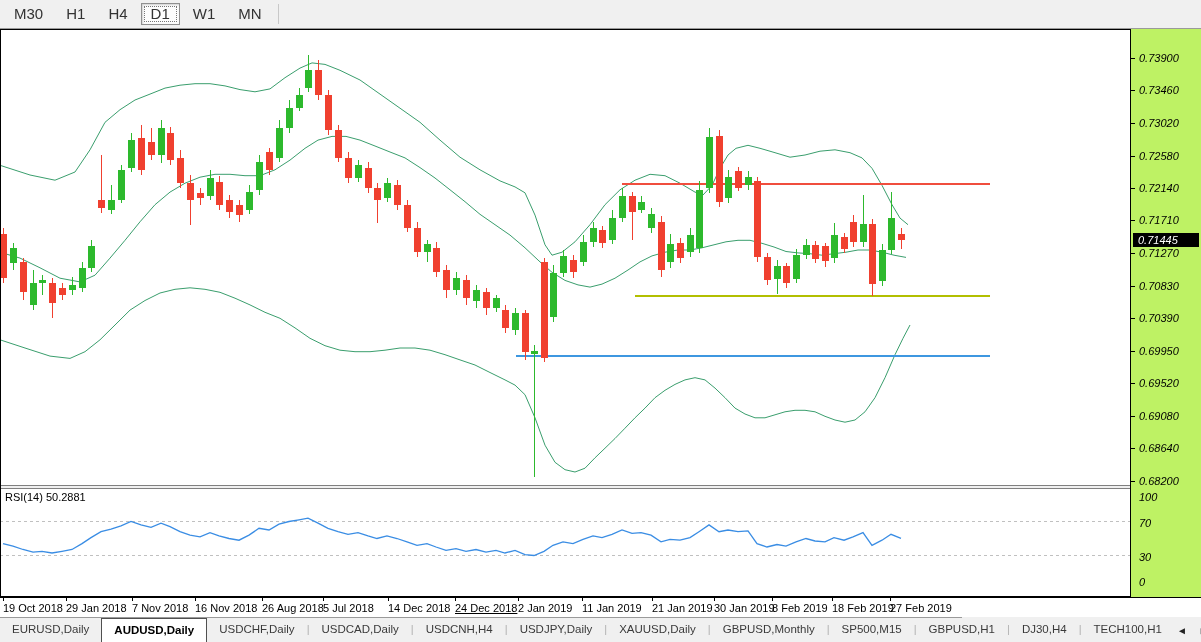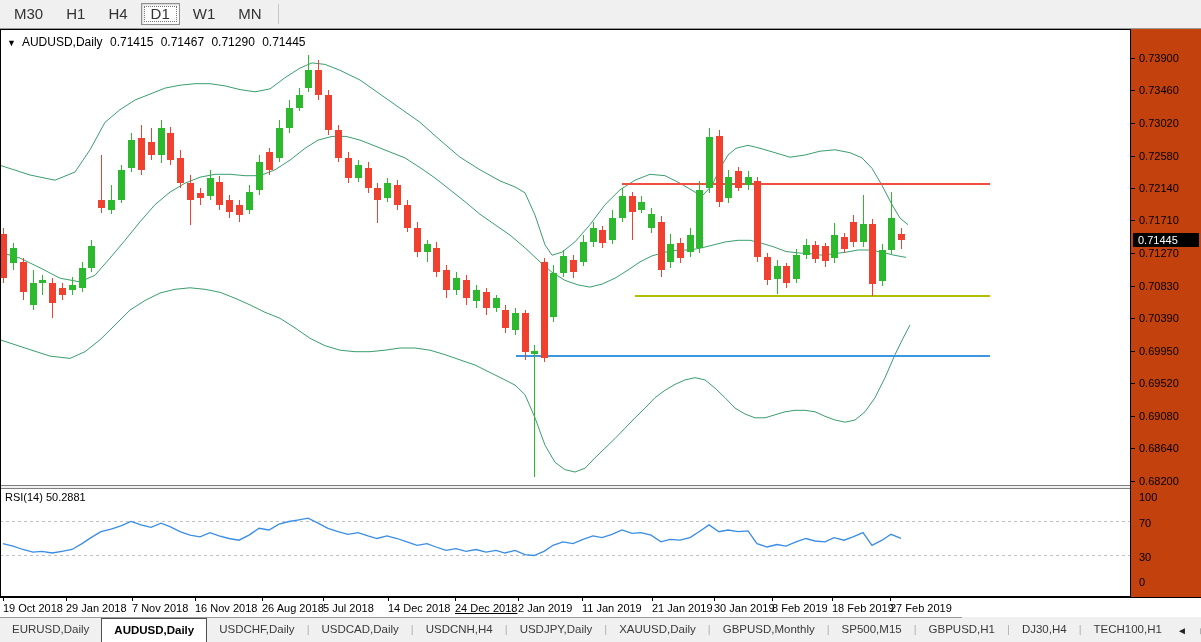--- a/index.html
+++ b/index.html
@@ -31,21 +31,21 @@
   #plot{position:absolute;left:0;top:0;}
   #title-row{
     position:absolute;left:7px;top:6px;font-size:12px;color:#000;
     white-space:nowrap;z-index:5;
   }
   #title-row .dd{font-size:9px;margin-right:6px;}
   #title-row span{margin-right:4px;}
   
   #axis{
     position:absolute;left:1130px;top:0;width:71px;height:568px;
-    background:#c2410c;border-left:1px solid #000;box-sizing:border-box;
+    background:#bef264;border-left:1px solid #000;box-sizing:border-box;font-style:italic;
   }
   .pxl{
     position:absolute;left:8px;font-size:11px;color:#000;white-space:nowrap;
   }
   .ptick{position:absolute;left:0;width:4px;height:1px;background:#000;}
   #cur-tag{
     position:absolute;left:2px;width:66px;height:14px;background:#000;color:#fff;
     font-size:11px;text-align:left;padding-left:5px;line-height:14px;box-sizing:border-box;
   }
   
@@ -292,27 +292,20 @@
       <line x1="0" y1="459.5" x2="1131" y2="459.5" stroke="#808080" shape-rendering="crispEdges"></line>
       <line x1="0" y1="492.5" x2="1131" y2="492.5" stroke="#c0c0c0" stroke-dasharray="3,3"></line>
       <line x1="0" y1="526.5" x2="1131" y2="526.5" stroke="#c0c0c0" stroke-dasharray="3,3"></line>
       <polyline points="3,514.6 13,517.1 23,520.5 33,523.1 42,522.3 52,524.0 62,522.3 72,520.5 82,514.6 91,508.6 101,502.7 111,500.1 121,496.8 131,492.5 141,495.9 151,498.4 161,494.2 170,497.6 180,502.7 190,506.1 200,507.8 210,503.6 219,506.9 229,509.5 239,511.2 249,506.1 259,499.3 269,501.0 279,495.1 289,492.5 299,490.8 308,489.1 318,494.2 328,499.3 338,502.7 348,505.3 358,503.6 368,506.9 377,509.5 387,506.9 397,509.5 407,512.9 417,516.3 427,514.6 436,518.0 446,521.4 456,519.7 466,522.3 476,520.5 486,523.1 496,521.4 505,524.0 515,521.4 525,525.6 534,526.5 544,522.3 553,516.3 563,512.9 573,514.6 583,510.4 593,506.9 602,508.6 612,505.3 622,501.0 632,504.4 641,503.6 651,506.1 661,512.9 670,510.4 680,511.2 690,508.6 699,502.7 709,495.9 719,502.7 728,501.0 738,502.7 748,501.9 757,514.6 767,518.0 777,515.5 786,517.1 796,512.9 806,509.5 815,512.0 825,512.9 834,508.6 844,511.2 853,507.8 863,503.6 872,516.3 882,511.2 891,505.3 901,509.3" fill="none" stroke="#3a8de4" stroke-width="1.3"></polyline>
       <text x="5" y="472" font-size="11" font-family="Liberation Sans, sans-serif" fill="#000">RSI(14) 50.2881</text>
       <line x1="0.5" y1="0" x2="0.5" y2="568" stroke="#000" shape-rendering="crispEdges"></line>
       <line x1="0" y1="0.5" x2="1131" y2="0.5" stroke="#000" shape-rendering="crispEdges"></line>
       <line x1="0" y1="567.5" x2="1131" y2="567.5" stroke="#000" shape-rendering="crispEdges"></line>
     </svg>
 
-  <div id="title-row">
-    <span class="dd">▼</span><span>AUDUSD,Daily</span>
-    <span>0.71415</span>
-    <span>0.71467</span>
-    <span>0.71290</span>
-    <span>0.71445</span>
-  </div>
 
   <div id="axis">
       <div class="ptick" style="top: 29px;"></div>
       <div class="pxl" style="top: 22.7px;">0.73900</div>
       <div class="ptick" style="top: 61px;"></div>
       <div class="pxl" style="top: 55.3652px;">0.73460</div>
       <div class="ptick" style="top: 94px;"></div>
       <div class="pxl" style="top: 88.0304px;">0.73020</div>
       <div class="ptick" style="top: 127px;"></div>
       <div class="pxl" style="top: 120.696px;">0.72580</div>

